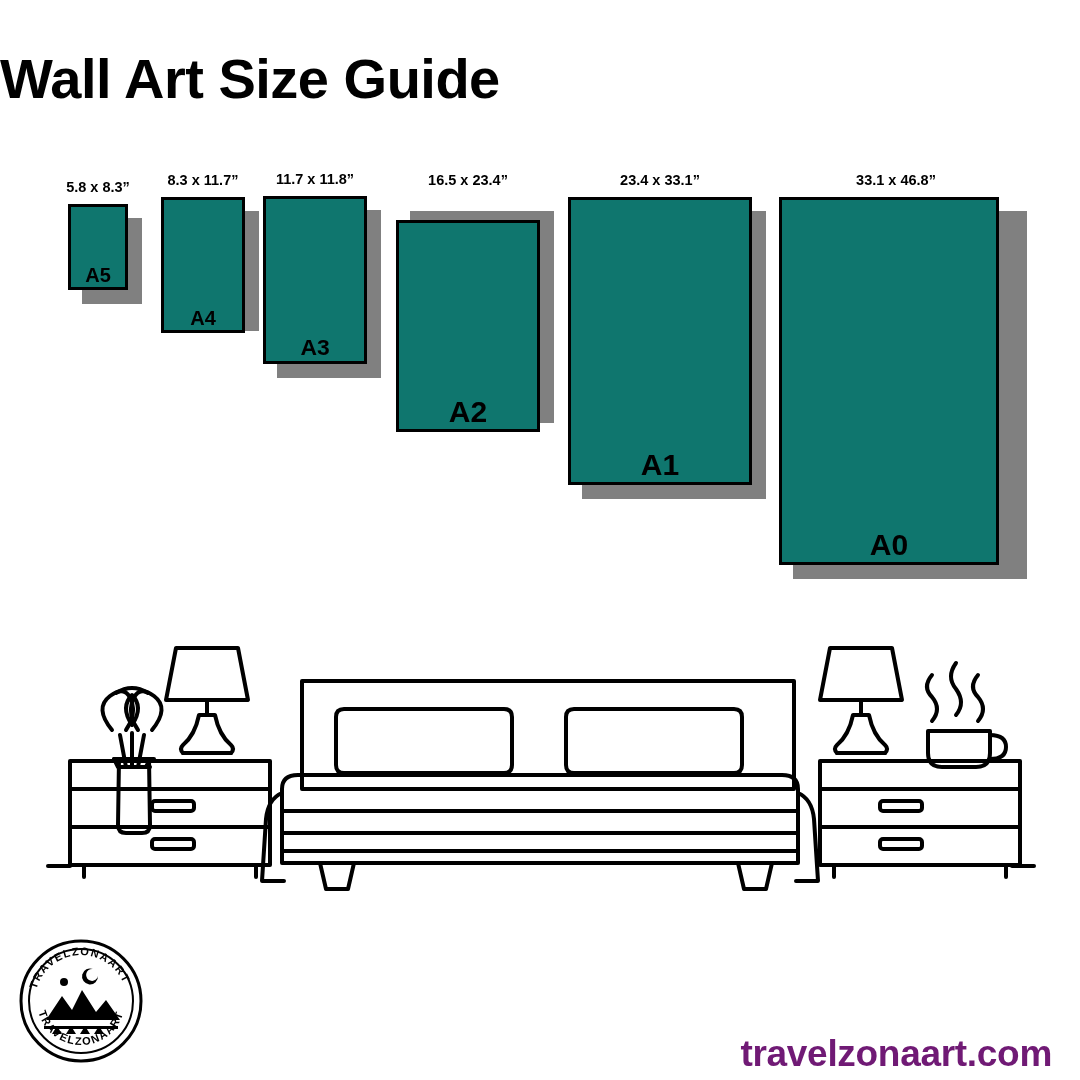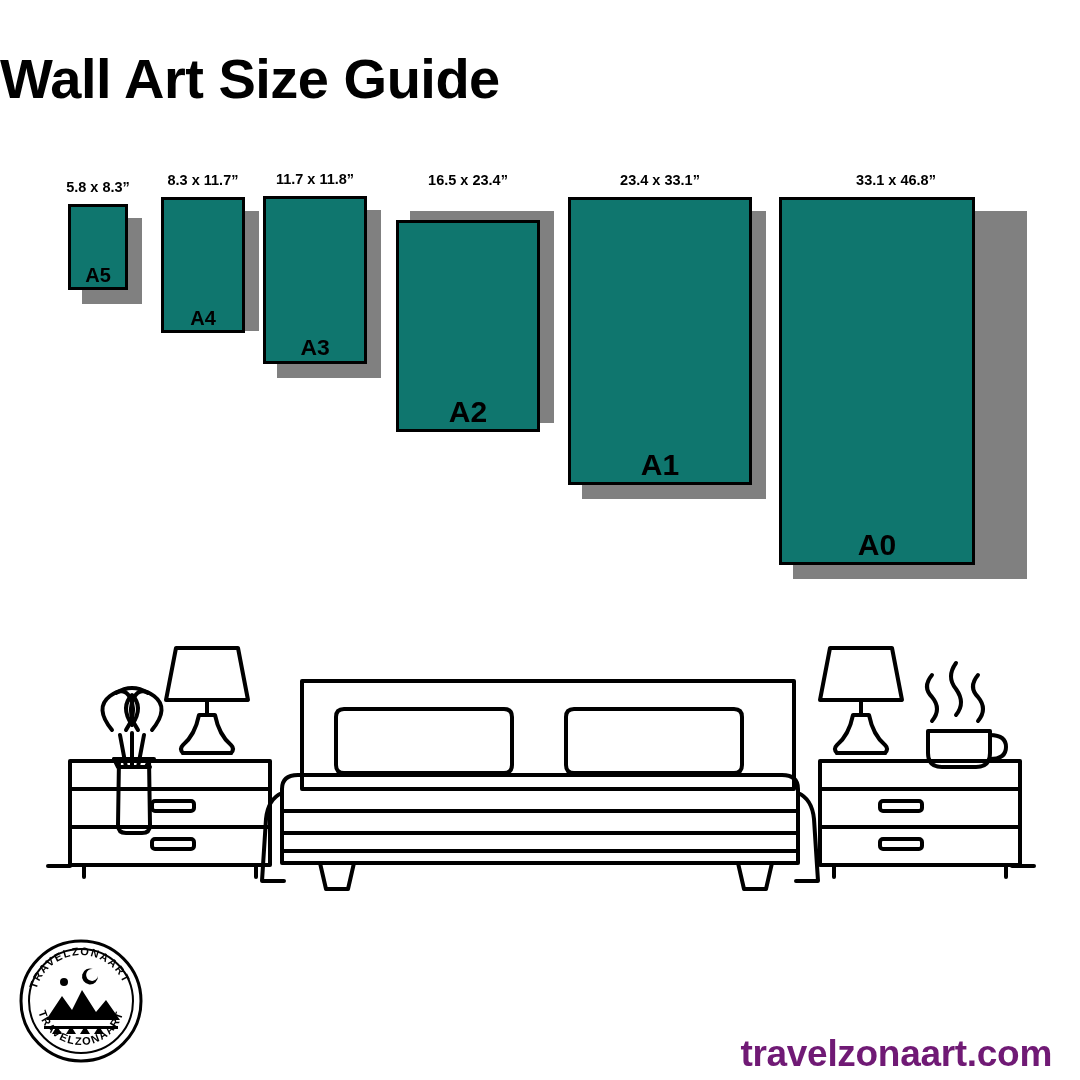--- a/index.html
+++ b/index.html
@@ -129,21 +129,21 @@
     </div>
     <div class="frame-group" style="left: 0px; top: 0px;">
       <div class="frame-shadow" style="left: 582px; top: 211px; width: 184px; height: 288px; background: rgb(128, 128, 128);"></div>
       <div class="frame-box" style="left: 568px; top: 197px; width: 184px; height: 288px;">
         <span class="frame-label" style="font-size: 30px;">A1</span>
       </div>
       <div class="frame-dims" style="left: 538px; width: 244px; top: 172px;">23.4 x 33.1”</div>
     </div>
     <div class="frame-group" style="left: 0px; top: 0px;">
       <div class="frame-shadow" style="left: 793px; top: 211px; width: 234px; height: 368px; background: rgb(128, 128, 128);"></div>
-      <div class="frame-box" style="left: 779px; top: 197px; width: 196px; height: 368px;">
+      <div class="frame-box" style="left: 779px; top: 197px; width: 220px; height: 368px;">
         <span class="frame-label" style="font-size: 30px;">A0</span>
       </div>
       <div class="frame-dims" style="left: 749px; width: 294px; top: 172px;">33.1 x 46.8”</div>
     </div>
   </div>
 
 <div id="scene">
   <svg width="1080" height="330" viewBox="0 0 1080 330">
     <g fill="none" stroke="#000" stroke-width="4" stroke-linejoin="round" stroke-linecap="round">
 

